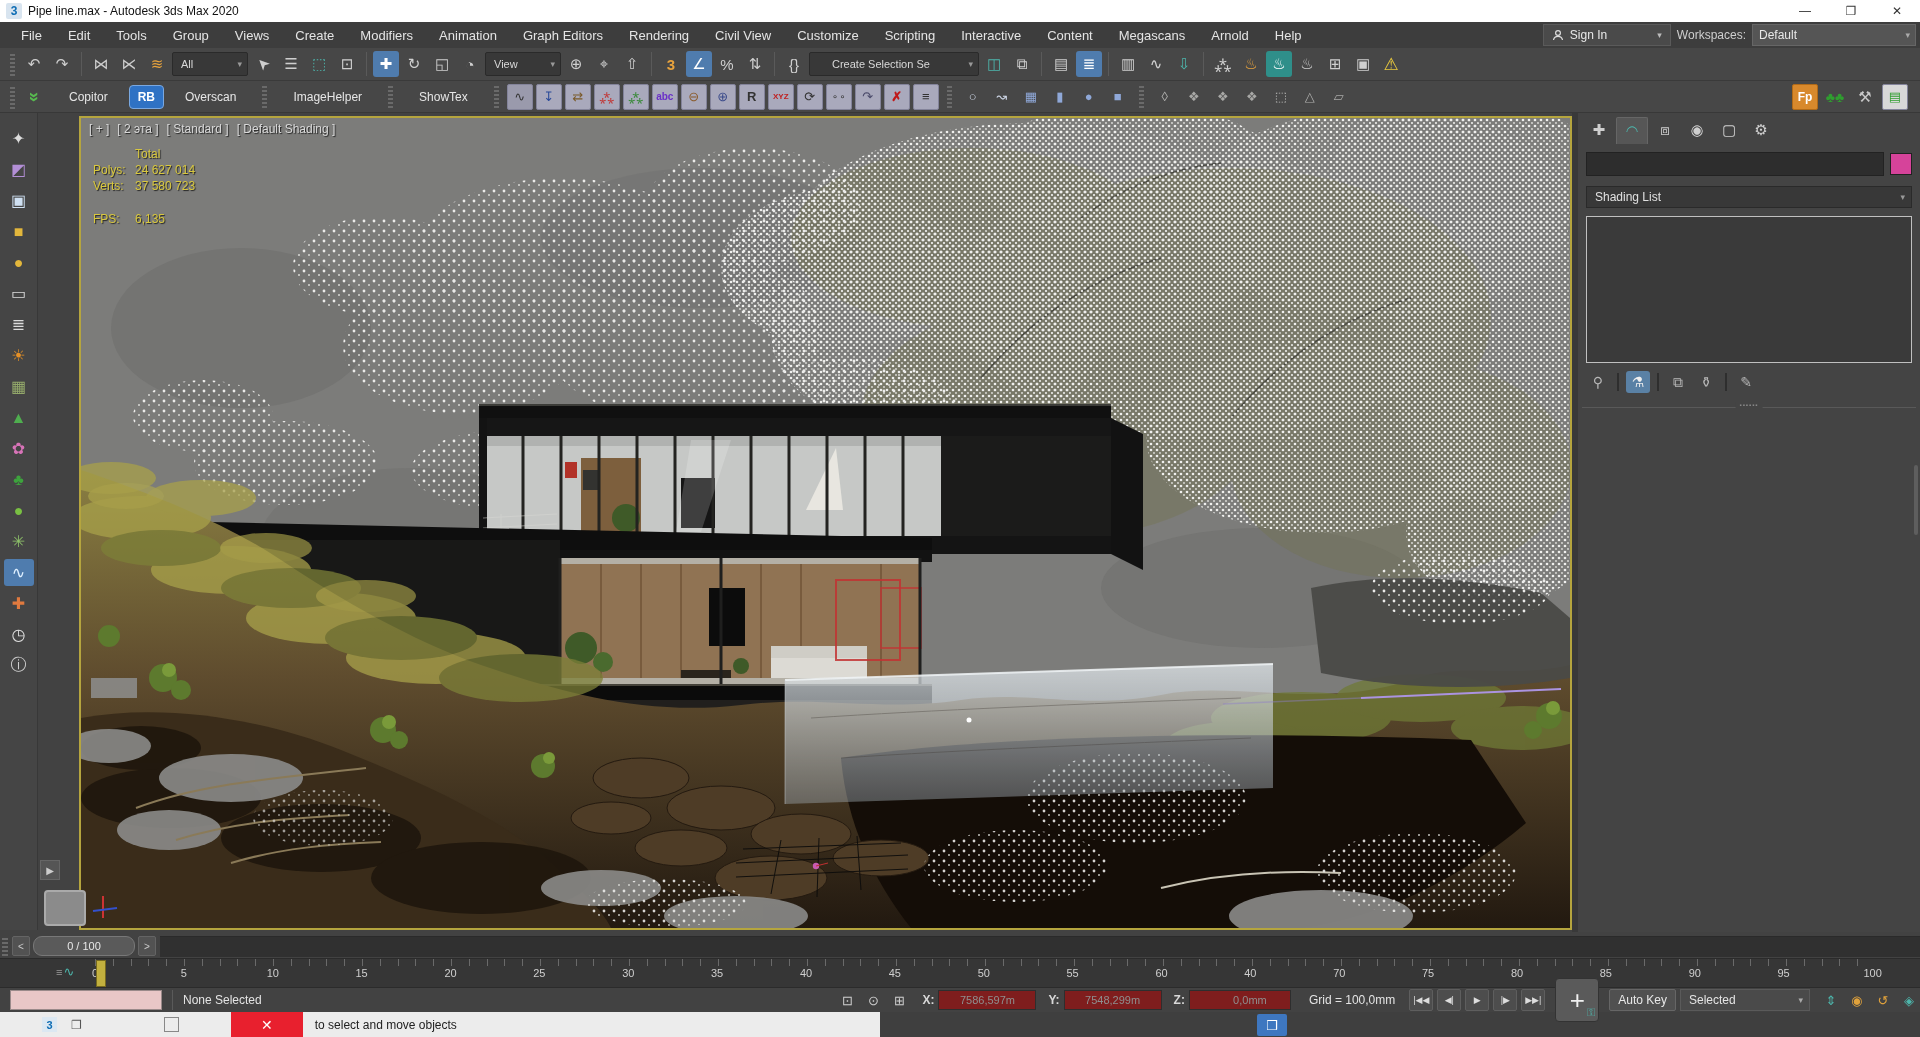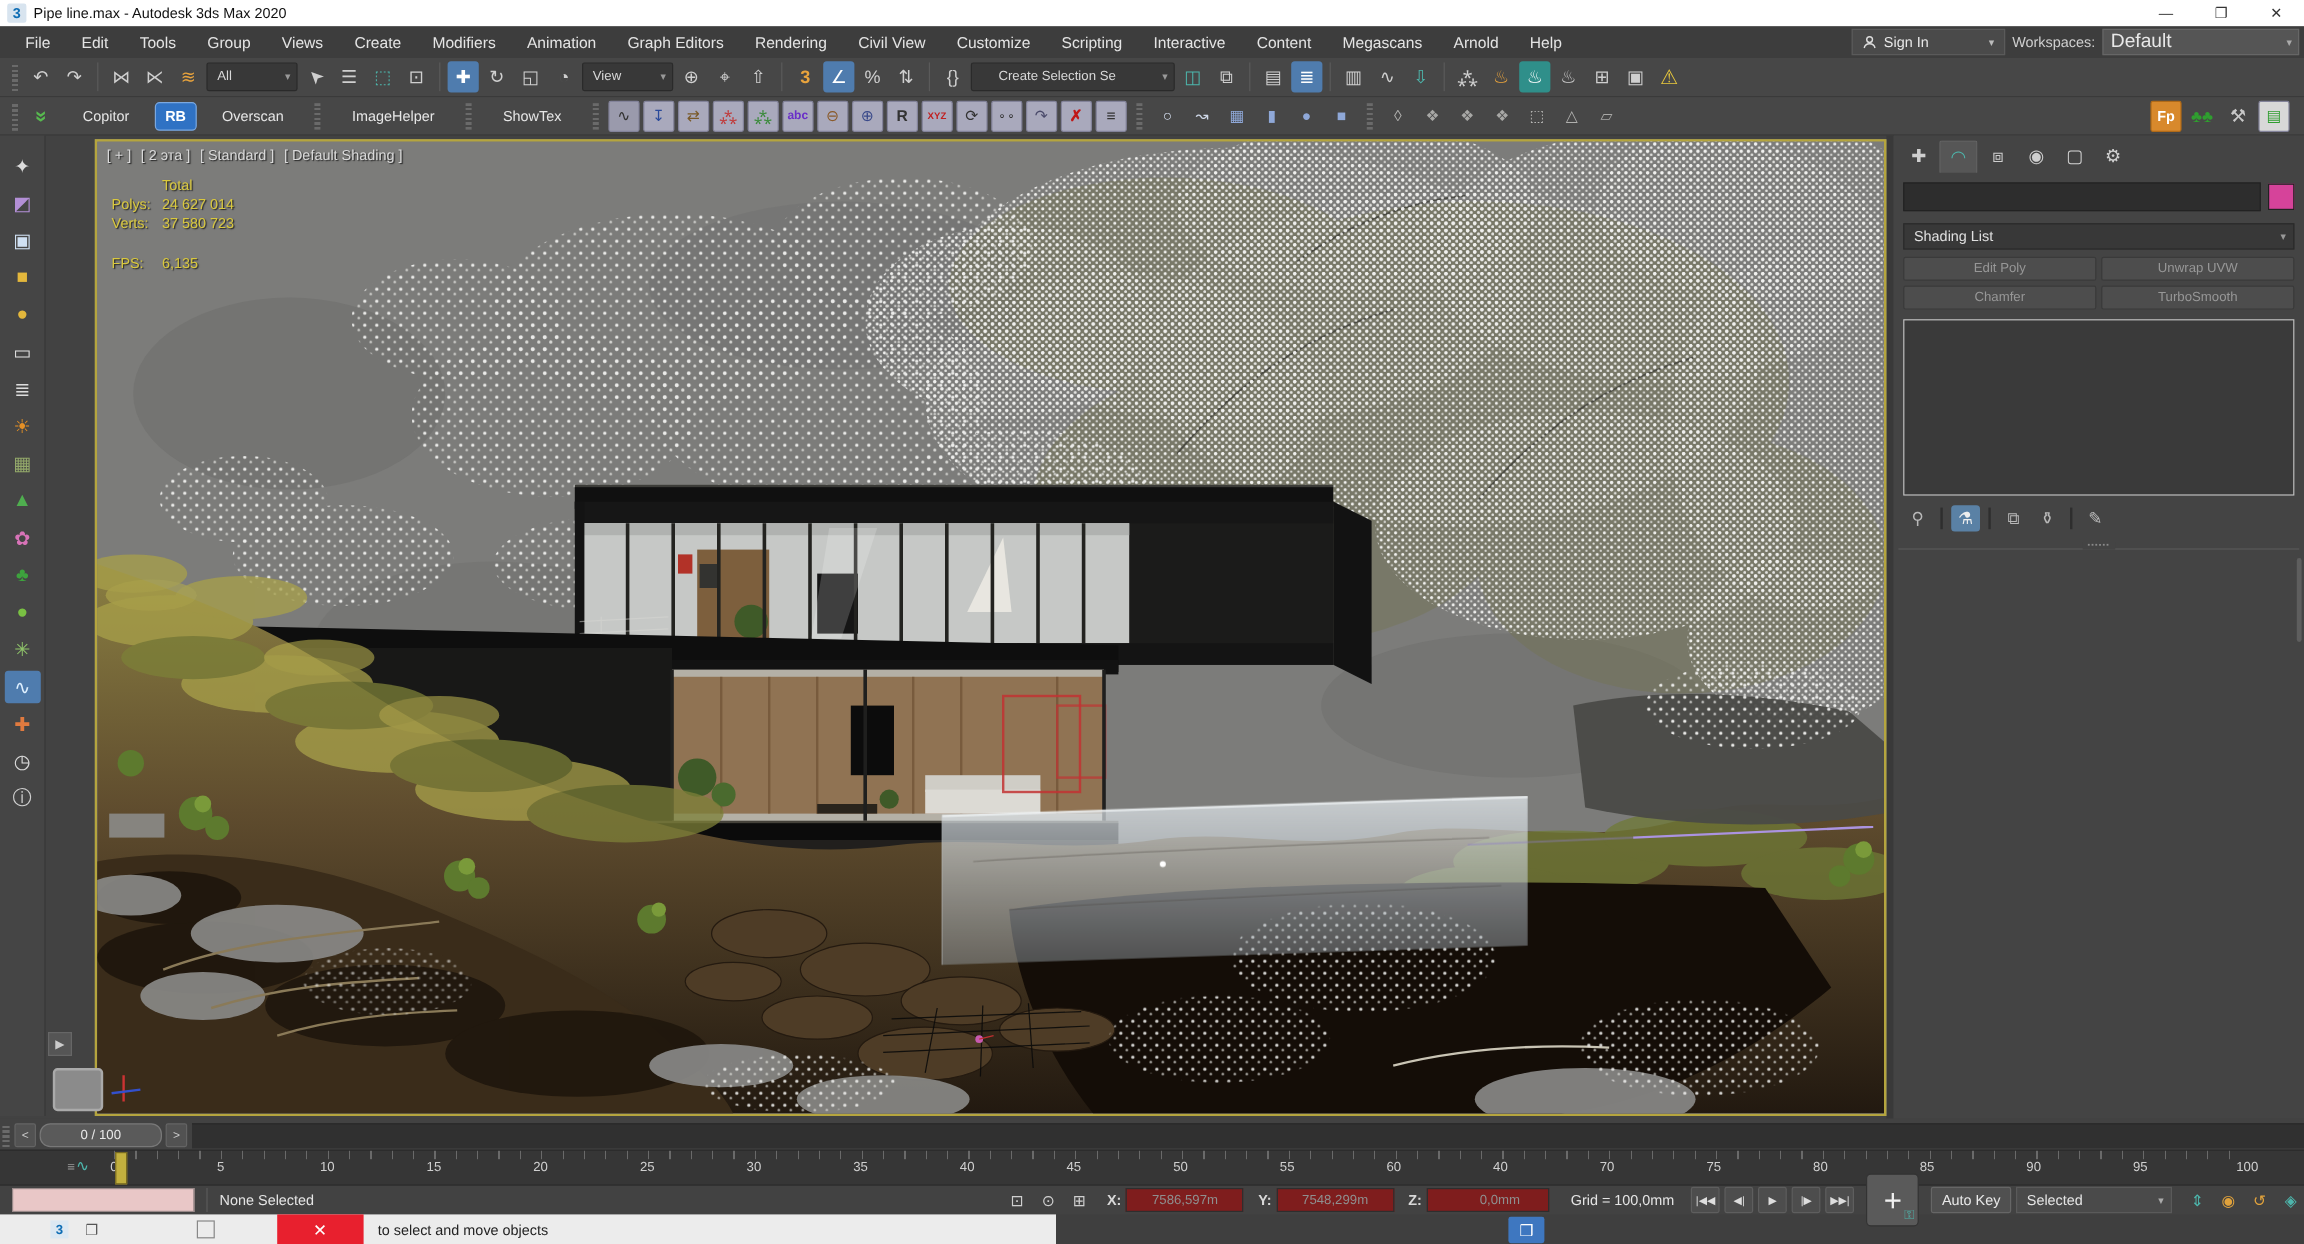--- a/index.html
+++ b/index.html
@@ -16,21 +16,21 @@
   
   .menubar{position:absolute;left:0;top:22px;width:1920px;height:26px;background:#3d3d3d;
     display:flex;align-items:center;border-bottom:1px solid #333;}
   .menu-items{display:flex;align-items:center;padding-left:8px;}
   .menu-item{color:#e4e4e4;font-size:13px;padding:0 13px;height:26px;display:flex;align-items:center;cursor:default;}
   .menu-right{margin-left:auto;display:flex;align-items:center;gap:6px;padding-right:4px;}
   .signin{display:flex;align-items:center;gap:6px;background:#4a4a4a;border:1px solid #5a5a5a;
     height:20px;padding:0 8px;color:#e8e8e8;font-size:12px;min-width:110px;}
   .signin .caret{margin-left:auto;color:#bbb;font-size:9px;}
   .ws-label{color:#cfcfcf;font-size:12px;}
-  .ws-drop{width:150px;height:20px;background:#555;border:1px solid #666;color:#e8e8e8;font-size:16px;
+  .ws-drop{width:150px;height:20px;background:#555;border:1px solid #666;color:#e8e8e8;font-size:12px;
     display:flex;align-items:center;padding:0 6px;position:relative;}
   .ws-drop::after{content:"▾";position:absolute;right:5px;color:#aaa;font-size:9px;}
   
   .toolbar2{position:absolute;left:0;top:48px;width:1920px;height:33px;background:#474747;
     display:flex;align-items:center;gap:2px;padding-left:10px;border-bottom:1px solid #3a3a3a;box-sizing:border-box;}
   .toolbar3{position:absolute;left:0;top:81px;width:1920px;height:32px;background:#474747;
     display:flex;align-items:center;gap:3px;padding-left:10px;border-bottom:1px solid #383838;box-sizing:border-box;}
   .handle{width:5px;height:24px;margin-right:4px;flex:0 0 auto;
     background:repeating-linear-gradient(0deg,#6a6a6a 0 2px,transparent 2px 4px);}
   .ic{width:26px;height:26px;display:flex;align-items:center;justify-content:center;
@@ -524,27 +524,20 @@
         <span class="tab">⧈</span>
         <span class="tab">◉</span>
         <span class="tab">▢</span>
         <span class="tab">⚙</span>
       </div>
     <div class="cp-name-row">
       <input class="objname" style="">
       <span class="swatch" style="background:#d6439a"></span>
     </div>
     <div class="mod-drop">Shading List</div>
-    <div class="mod-grid">
-
-    <span class="mbtn">Edit Poly</span>
-        <span class="mbtn">Unwrap UVW</span>
-        <span class="mbtn">Chamfer</span>
-        <span class="mbtn">TurboSmooth</span>
-      </div>
     <div class="stackbox"></div>
     <div class="stack-icons">
 
     <span class="sic">⚲</span>
         <span class="ssep"></span>
         <span class="sic act">⚗</span>
         <span class="ssep"></span>
         <span class="sic">⧉</span>
         <span class="sic">⚱</span>
         <span class="ssep"></span>

